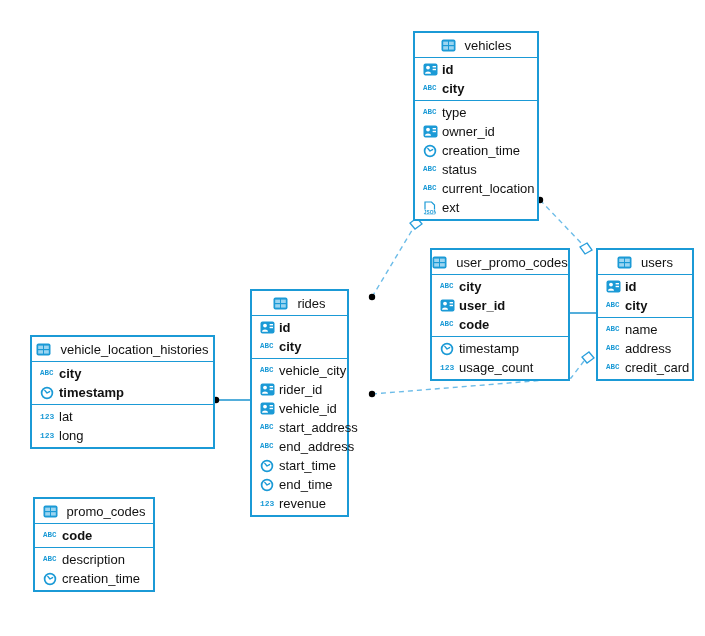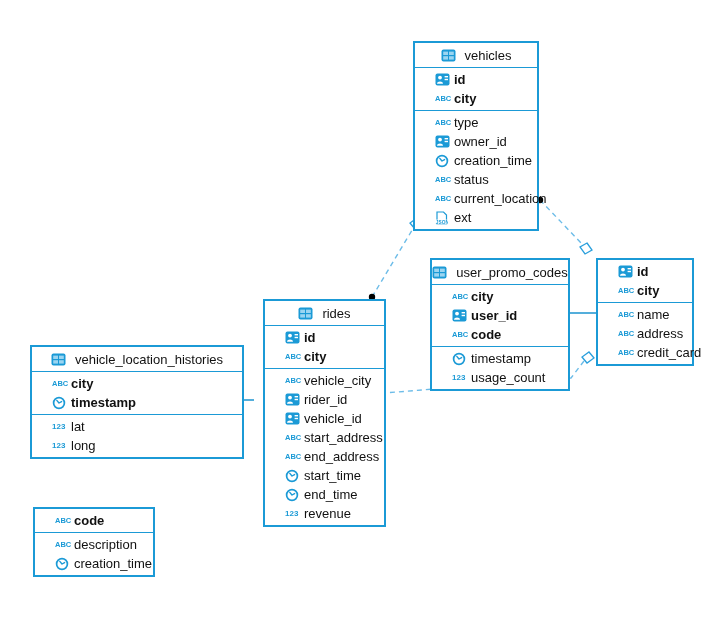--- a/index.html
+++ b/index.html
@@ -2,33 +2,33 @@
 <html><head>
 <meta charset="utf-8">
 <style>
   html,body{margin:0;padding:0;background:#ffffff;}
   .canvas{
     position:relative;width:705px;height:636px;background:#ffffff;overflow:hidden;
     font-family:"Liberation Sans",sans-serif;font-size:13px;color:#111;
   }
   .wires{position:absolute;left:0;top:0;width:705px;height:636px;}
   .entity{
-    position:absolute;background:#ffffff;border:2px solid #1b9ad6;box-sizing:border-box;margin-top:10px;
+    position:absolute;background:#ffffff;border:2px solid #1b9ad6;box-sizing:border-box;
   }
   .hd{
     display:flex;align-items:center;justify-content:center;gap:5px;height:24px;
     border-bottom:1.5px solid #1b9ad6;white-space:nowrap;
   }
   .tt{color:#111;}
-  .sec{padding:2px 16px;}
+  .sec{padding:2px 4px;}
   .sec.pk{border-bottom:1.5px solid #1b9ad6;}
   .sec.pk .cn{font-weight:bold;}
   .row{display:flex;align-items:center;height:19px;padding:0 4px;white-space:nowrap;}
   .ic{flex:0 0 19px;width:19px;display:flex;align-items:center;justify-content:flex-start;}
-  .tic{color:#1b9ad6;font-weight:bold;font-size:7.5px;letter-spacing:0;line-height:1;}
+  .tic{color:#1b9ad6;font-weight:bold;font-size:7.5px;letter-spacing:0;line-height:1;font-family:Liberation Mono, monospace;}
   .cn{color:#111;}
 </style>
 </head>
 <body>
 
 <div class="canvas">
 
   <svg class="wires">
 
     <g>
@@ -196,20 +196,32 @@
         </div>
         <div class="row">
           <span class="ic">
             <span class="tic" style="font-size:8px">123</span>
           </span>
           <span class="cn">usage_count</span>
         </div>
       </div>
     </div>
   <div class="entity" style="left:596px;top:248px;width:98px">
+      <div class="hd">
+        <span class="ic">
+          <svg width="15" height="13" viewBox="0 0 15 13">
+            <rect x="0.5" y="0.5" width="14" height="12" rx="2" fill="#1b9ad6"></rect>
+            <rect x="2.2" y="2.6" width="4.8" height="3.4" fill="#9bd5f1"></rect>
+            <rect x="8" y="2.6" width="4.8" height="3.4" fill="#9bd5f1"></rect>
+            <rect x="2.2" y="7.2" width="4.8" height="3.4" fill="#9bd5f1"></rect>
+            <rect x="8" y="7.2" width="4.8" height="3.4" fill="#9bd5f1"></rect>
+          </svg>
+        </span>
+        <span class="tt">users</span>
+      </div>
       <div class="sec pk">
         <div class="row">
           <span class="ic">
             <svg width="15" height="13" viewBox="0 0 15 13">
               <rect x="0.5" y="0.5" width="14" height="12" rx="2" fill="#1b9ad6"></rect>
               <circle cx="5" cy="4.6" r="1.9" fill="#fff"></circle>
               <path d="M2 10.8 C2 7.8 8 7.8 8 10.8 Z" fill="#fff"></path>
               <rect x="9.6" y="3" width="3.4" height="1.4" fill="#fff"></rect>
               <rect x="9.6" y="5.8" width="3.4" height="1.4" fill="#fff"></rect>
             </svg>
@@ -237,21 +249,21 @@
           <span class="cn">address</span>
         </div>
         <div class="row">
           <span class="ic">
             <span class="tic">ABC</span>
           </span>
           <span class="cn">credit_card</span>
         </div>
       </div>
     </div>
-  <div class="entity" style="left:263px;top:289px;width:123px">
+  <div class="entity" style="left:250px;top:289px;width:99px">
       <div class="hd">
         <span class="ic">
           <svg width="15" height="13" viewBox="0 0 15 13">
             <rect x="0.5" y="0.5" width="14" height="12" rx="2" fill="#1b9ad6"></rect>
             <rect x="2.2" y="2.6" width="4.8" height="3.4" fill="#9bd5f1"></rect>
             <rect x="8" y="2.6" width="4.8" height="3.4" fill="#9bd5f1"></rect>
             <rect x="2.2" y="7.2" width="4.8" height="3.4" fill="#9bd5f1"></rect>
             <rect x="8" y="7.2" width="4.8" height="3.4" fill="#9bd5f1"></rect>
           </svg>
         </span>
@@ -339,21 +351,21 @@
           <span class="cn">end_time</span>
         </div>
         <div class="row">
           <span class="ic">
             <span class="tic" style="font-size:8px">123</span>
           </span>
           <span class="cn">revenue</span>
         </div>
       </div>
     </div>
-  <div class="entity" style="left:30px;top:335px;width:214px">
+  <div class="entity" style="left:30px;top:335px;width:185px">
       <div class="hd">
         <span class="ic">
           <svg width="15" height="13" viewBox="0 0 15 13">
             <rect x="0.5" y="0.5" width="14" height="12" rx="2" fill="#1b9ad6"></rect>
             <rect x="2.2" y="2.6" width="4.8" height="3.4" fill="#9bd5f1"></rect>
             <rect x="8" y="2.6" width="4.8" height="3.4" fill="#9bd5f1"></rect>
             <rect x="2.2" y="7.2" width="4.8" height="3.4" fill="#9bd5f1"></rect>
             <rect x="8" y="7.2" width="4.8" height="3.4" fill="#9bd5f1"></rect>
           </svg>
         </span>
@@ -385,20 +397,32 @@
         </div>
         <div class="row">
           <span class="ic">
             <span class="tic" style="font-size:8px">123</span>
           </span>
           <span class="cn">long</span>
         </div>
       </div>
     </div>
   <div class="entity" style="left:33px;top:497px;width:122px">
+      <div class="hd">
+        <span class="ic">
+          <svg width="15" height="13" viewBox="0 0 15 13">
+            <rect x="0.5" y="0.5" width="14" height="12" rx="2" fill="#1b9ad6"></rect>
+            <rect x="2.2" y="2.6" width="4.8" height="3.4" fill="#9bd5f1"></rect>
+            <rect x="8" y="2.6" width="4.8" height="3.4" fill="#9bd5f1"></rect>
+            <rect x="2.2" y="7.2" width="4.8" height="3.4" fill="#9bd5f1"></rect>
+            <rect x="8" y="7.2" width="4.8" height="3.4" fill="#9bd5f1"></rect>
+          </svg>
+        </span>
+        <span class="tt">promo_codes</span>
+      </div>
       <div class="sec pk">
         <div class="row">
           <span class="ic">
             <span class="tic">ABC</span>
           </span>
           <span class="cn">code</span>
         </div>
       </div>
       <div class="sec">
         <div class="row">

